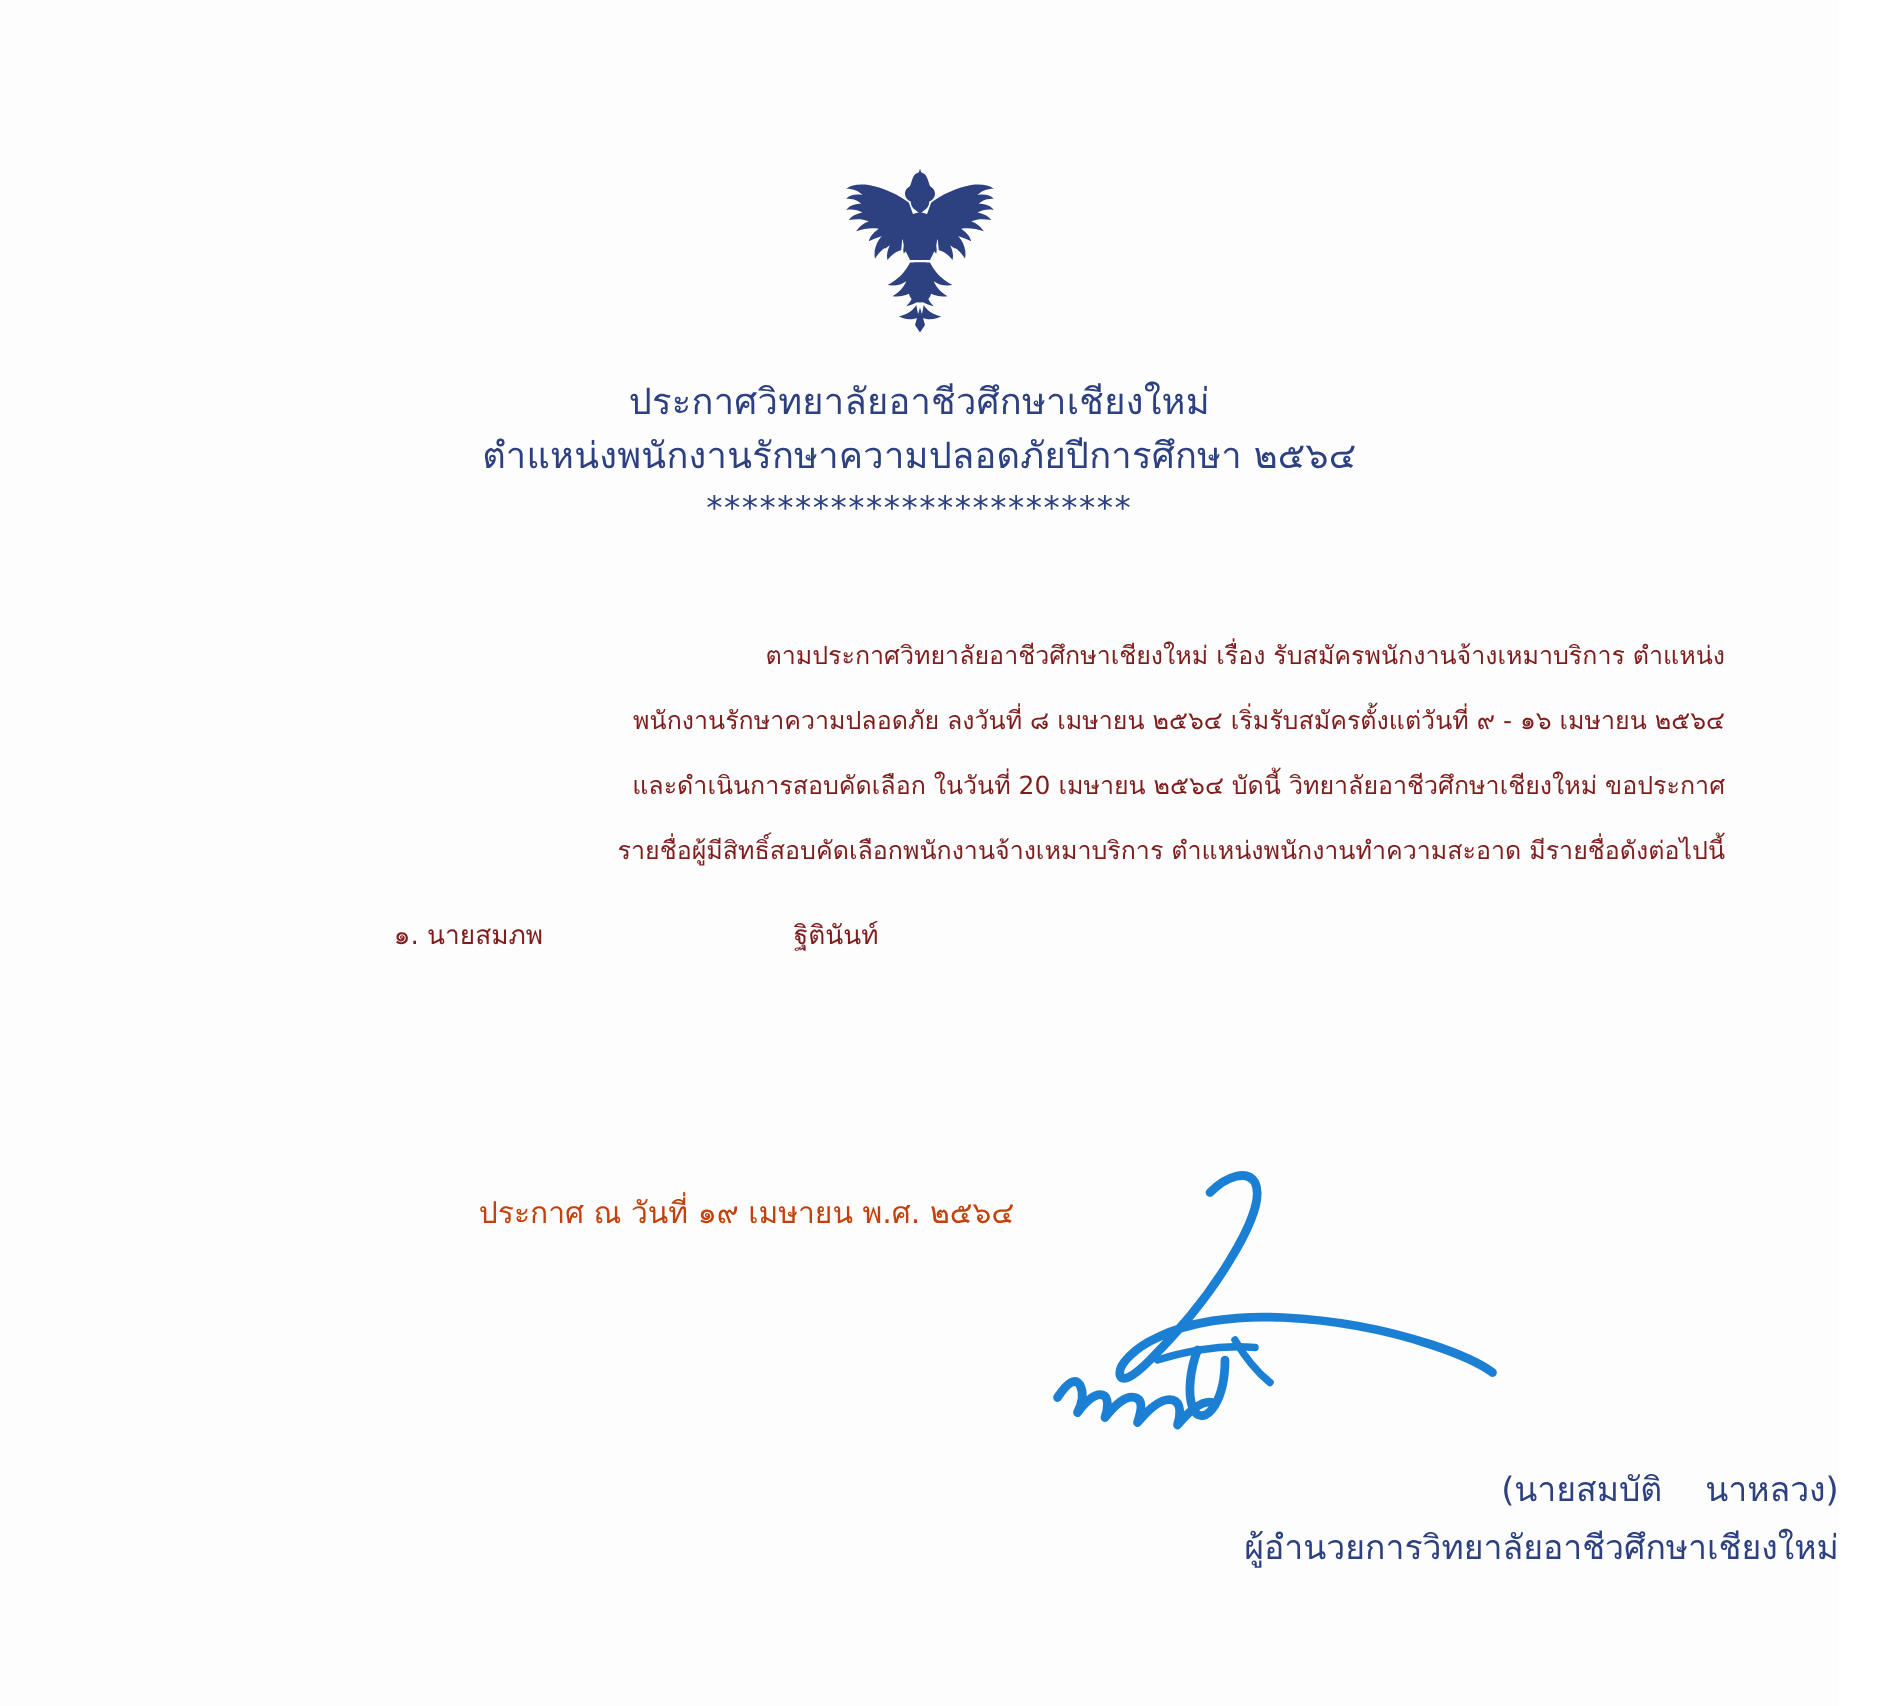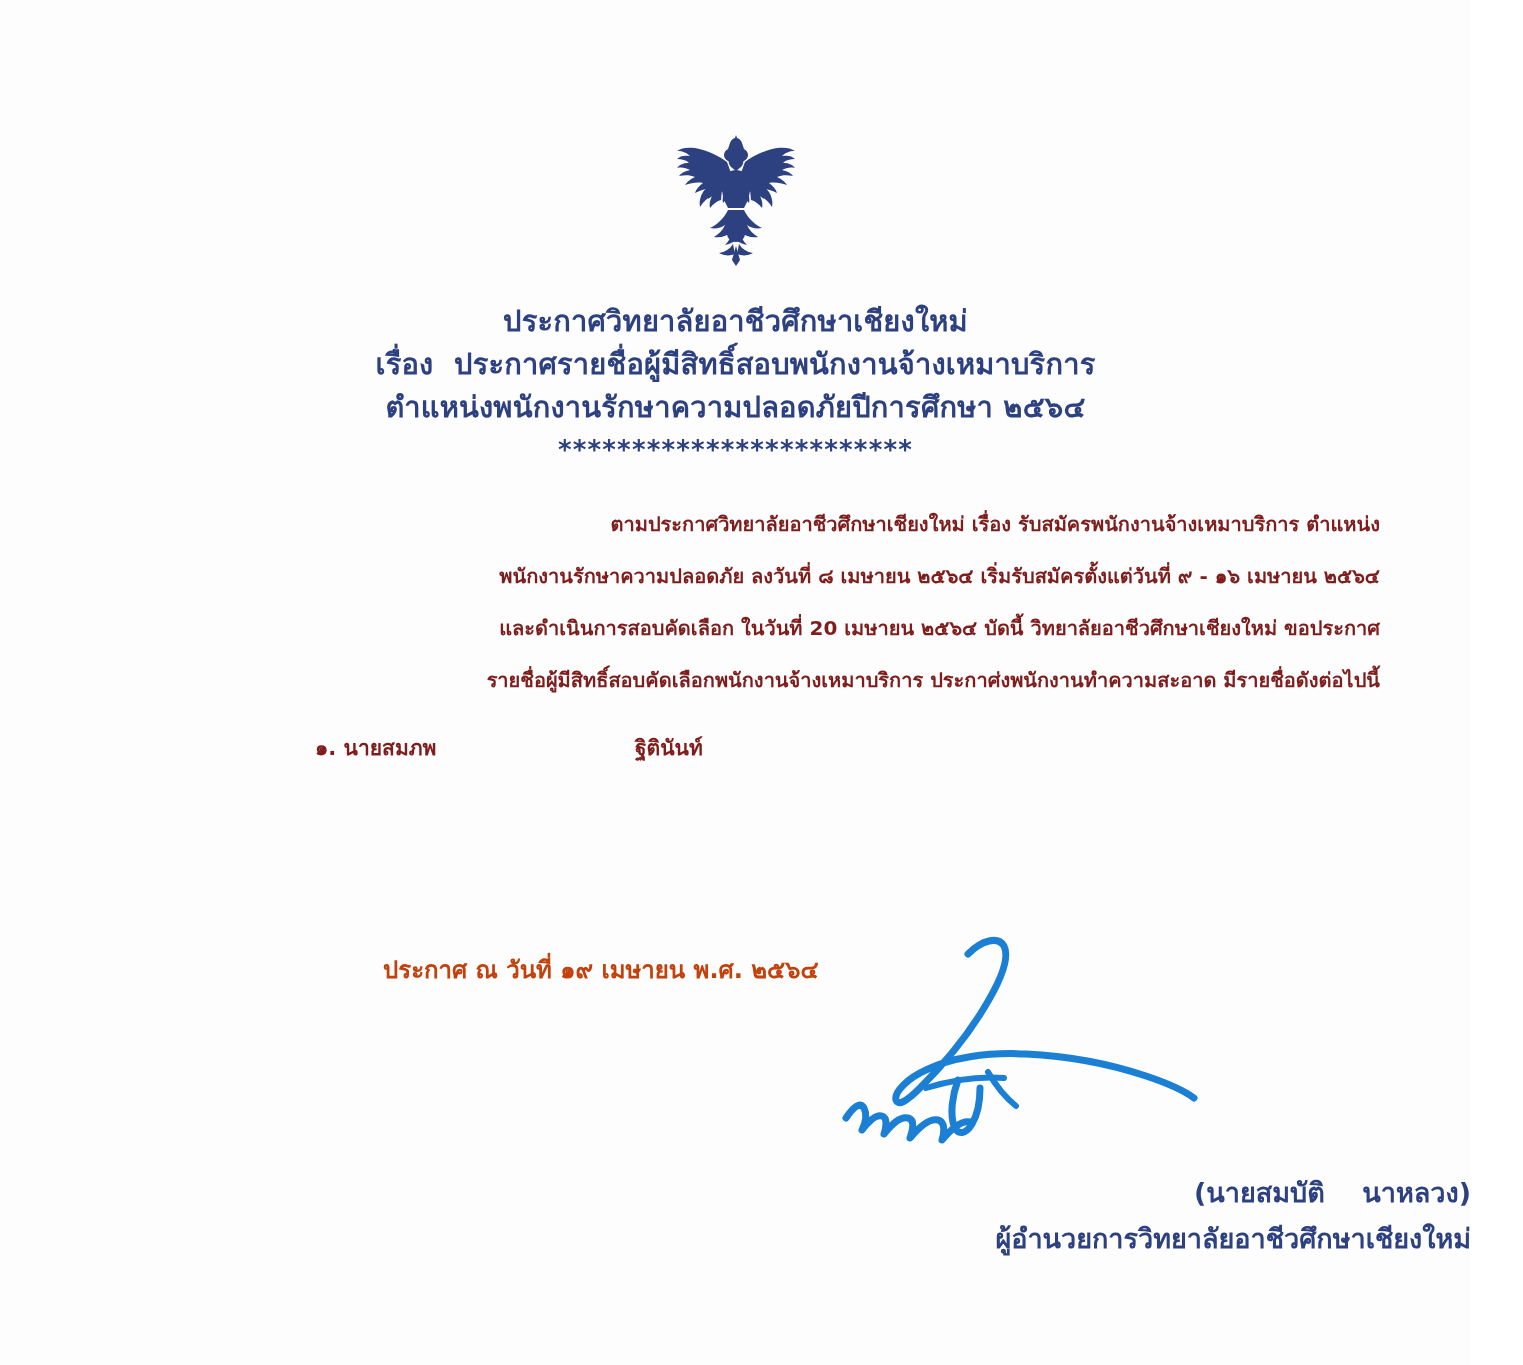--- a/index.html
+++ b/index.html
@@ -13,21 +13,20 @@
     font-family: "DejaVu Sans", "Liberation Sans", sans-serif;
     color: #2c3f78;
     overflow: hidden;
     position: relative;
   }
   .page {
     position: relative;
     width: 1471px;
     height: 1365px;
     background: #fdfdfd;
-    font-weight: bold;
   }
 
   
   .emblem-wrap {
     position: absolute;
     left: 0;
     right: 0;
     top: 132px;
     display: flex;
     justify-content: center;
@@ -177,32 +176,31 @@
         <path d="M69 82 h12 l3 16 c1 6-2 12-9 12 -7 0-10-6-9-12z"></path>
         <path d="M72 112 c-3 5-8 8-14 9 5 3 11 3 16 1z"></path>
         <path d="M78 112 c3 5 8 8 14 9 -5 3-11 3-16 1z"></path>
         <path d="M75 114 l4 14 -4 6 -4-6z"></path>
       </g>
     </svg>
   </div>
 
   <div class="heading">
     <div class="line">ประกาศวิทยาลัยอาชีวศึกษาเชียงใหม่</div>
-    <div class="line">เรื่อง  ประกาศรายชื่อผู้มีสิทธิ์สอบพนักงานจ้างเหมาบริการ</div>
     <div class="line">ตำแหน่งพนักงานรักษาความปลอดภัยปีการศึกษา ๒๕๖๔</div>
     <div class="stars">************************</div>
   </div>
 
   <div class="body-block">
 
     <div class="para">
       <div><span class="indent"></span><span>ตามประกาศวิทยาลัยอาชีวศึกษาเชียงใหม่ เรื่อง รับสมัครพนักงานจ้างเหมาบริการ ตำแหน่ง</span></div>
       <div>พนักงานรักษาความปลอดภัย ลงวันที่ ๘ เมษายน ๒๕๖๔ เริ่มรับสมัครตั้งแต่วันที่ ๙ - ๑๖ เมษายน ๒๕๖๔</div>
       <div>และดำเนินการสอบคัดเลือก ในวันที่ 20 เมษายน ๒๕๖๔ บัดนี้ วิทยาลัยอาชีวศึกษาเชียงใหม่ ขอประกาศ</div>
-      <div>รายชื่อผู้มีสิทธิ์สอบคัดเลือกพนักงานจ้างเหมาบริการ ประกาศ่งพนักงานทำความสะอาด มีรายชื่อดังต่อไปนี้</div>
+      <div>รายชื่อผู้มีสิทธิ์สอบคัดเลือกพนักงานจ้างเหมาบริการ ตำแหน่งพนักงานทำความสะอาด มีรายชื่อดังต่อไปนี้</div>
     </div>
 
     <div class="name-list">
       <span class="num">๑. นายสมภพ</span>
       <span class="surname">ฐิตินันท์</span>
     </div>
 
 
   </div>
 

